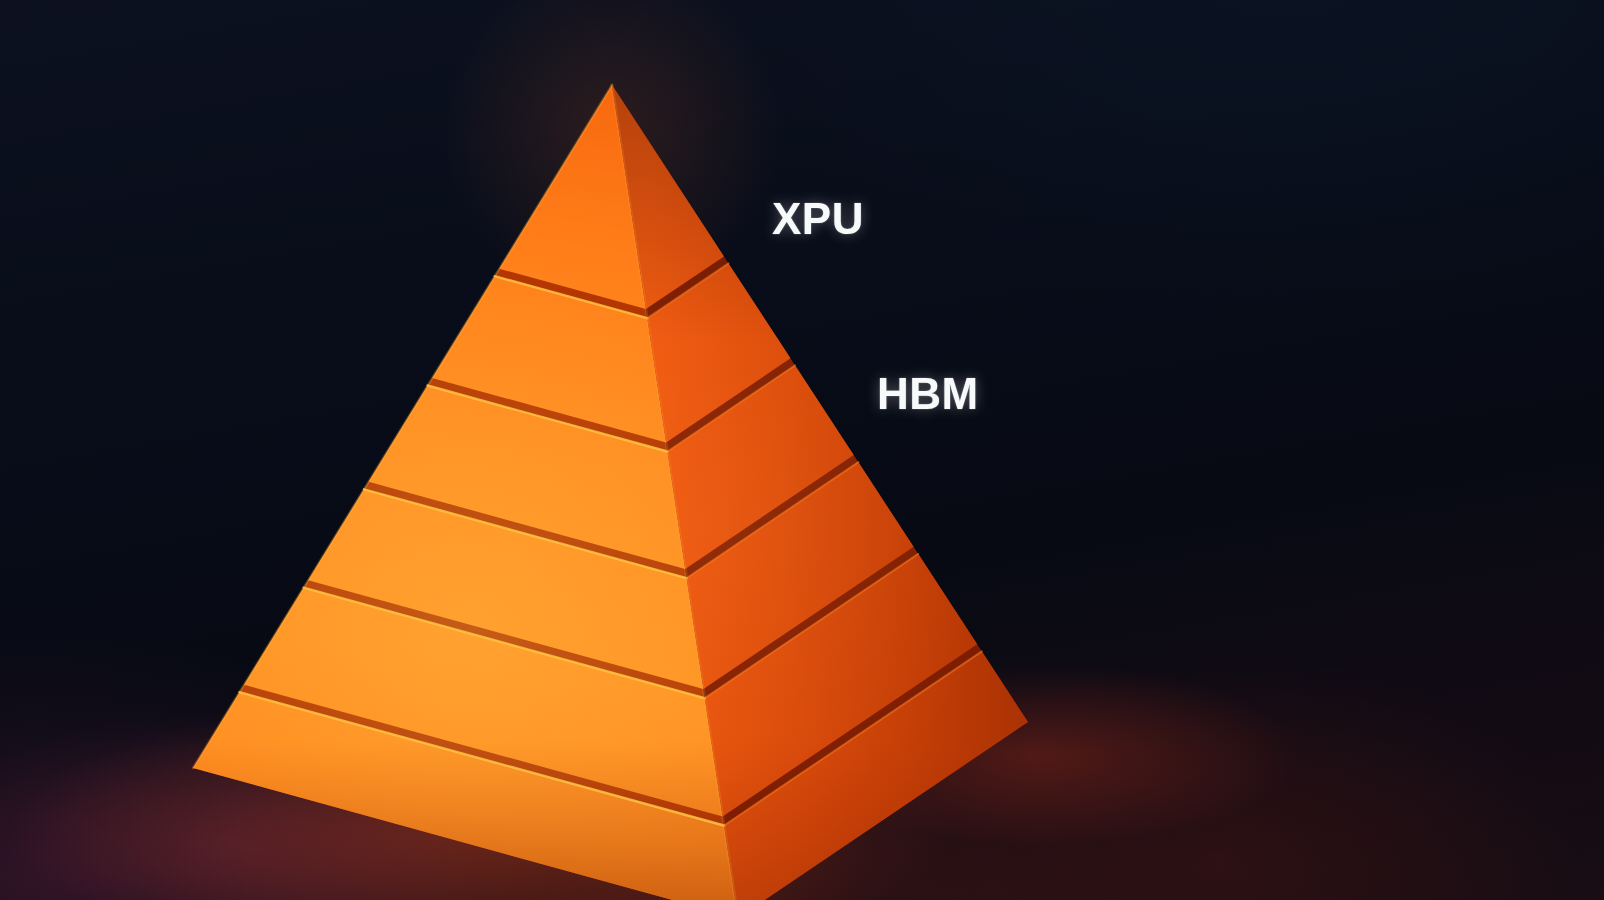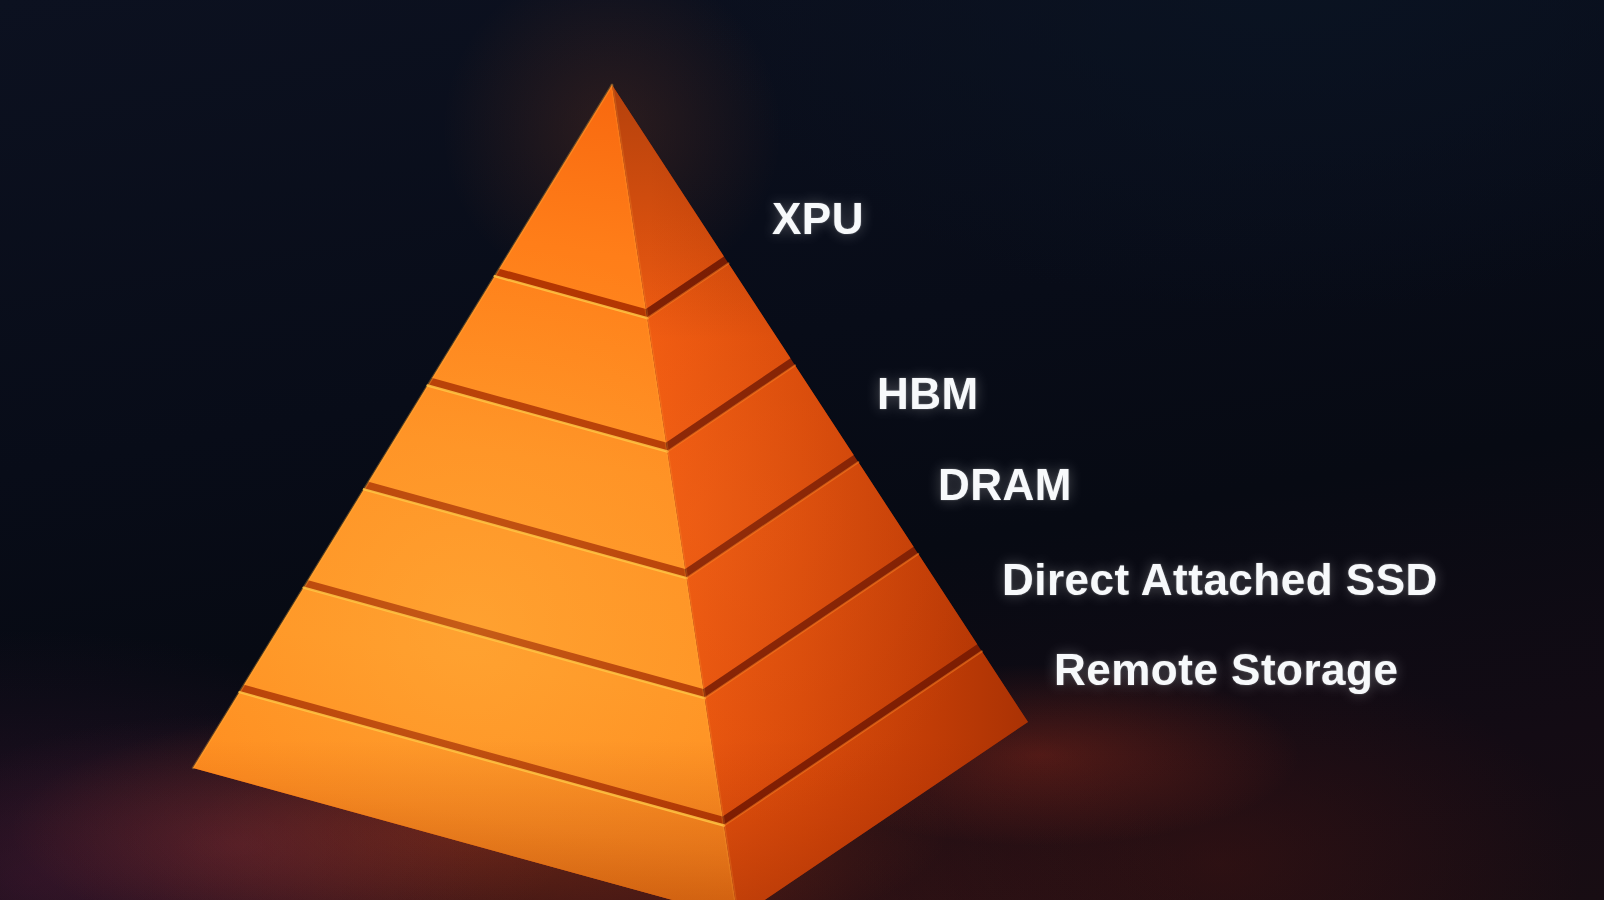--- a/index.html
+++ b/index.html
@@ -159,18 +159,15 @@
       <path d="M704.7,698.1 L918.2,553.8" stroke="#ff8324" stroke-width="2" opacity="0.5"></path>
       <path d="M724.0,825.5 L981.8,651.3" stroke="#ff8324" stroke-width="2" opacity="0.5"></path>
       <path d="M612,85 L738,918" stroke="#ffae3c" stroke-width="3" opacity="0.18"></path>
       <path d="M612,85 L193,768" stroke="#ffb840" stroke-width="2.4" opacity="0.30"></path>
     </g>
   </svg>
 
   <div class="labels">
     <div class="tier-label lbl-xpu">XPU</div>
     <div class="tier-label lbl-hbm">HBM</div>
-    <div class="tier-label lbl-dram">DRAM</div>
-    <div class="tier-label lbl-ssd">Direct Attached SSD</div>
-    <div class="tier-label lbl-remote">Remote Storage</div>
   </div>
 
 </div>
 
 </body></html>

